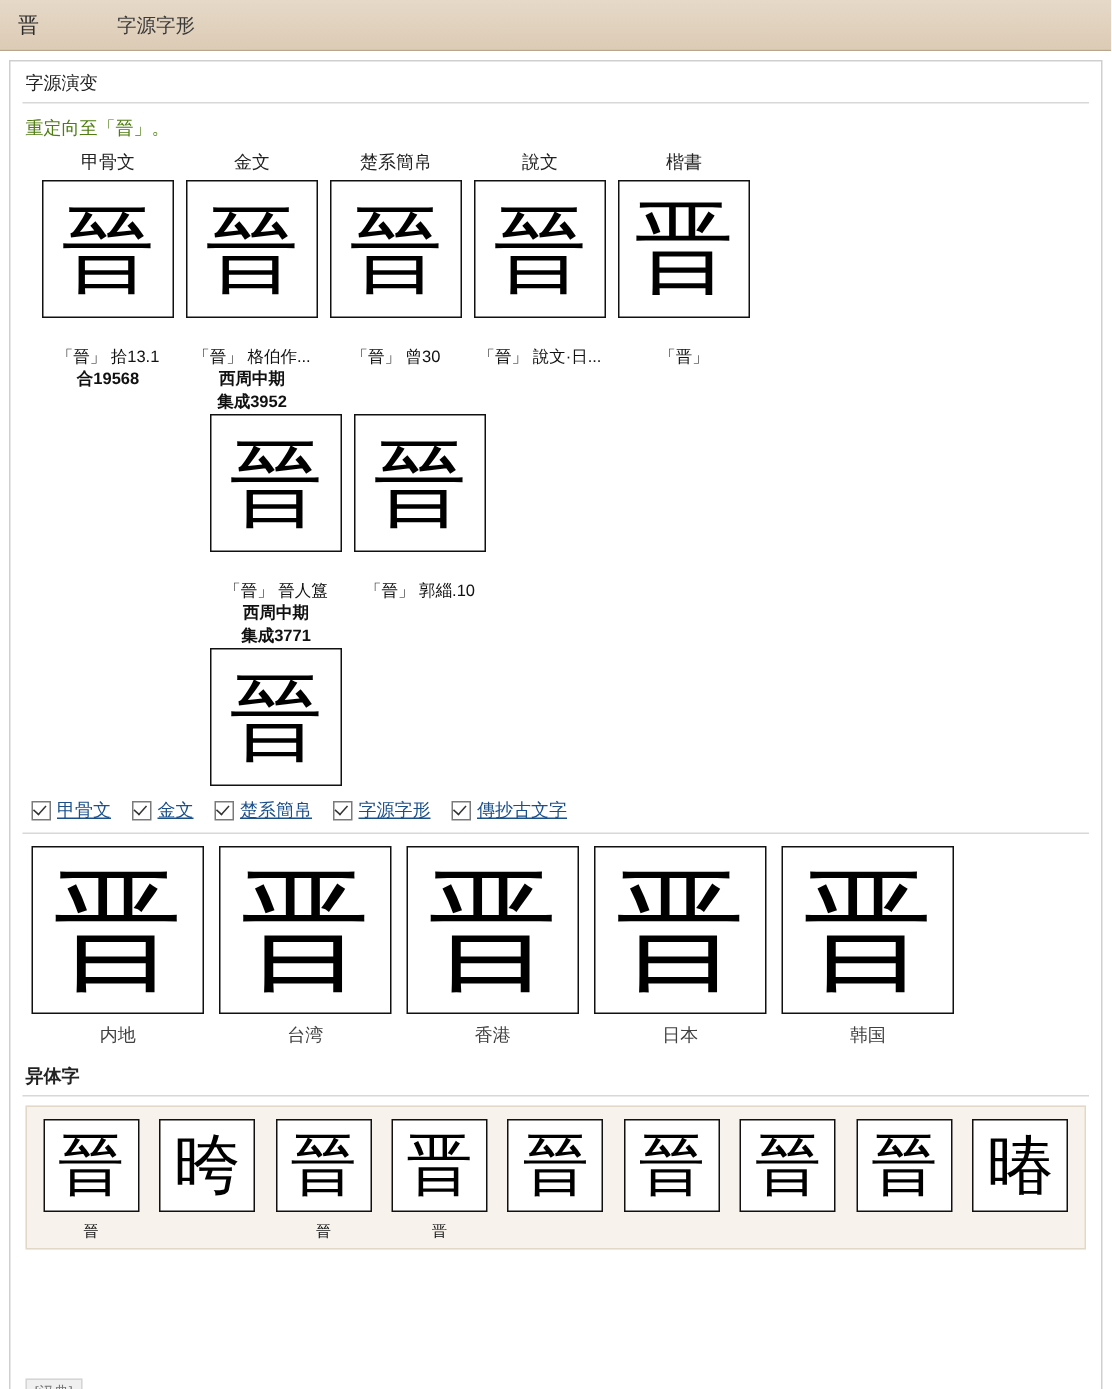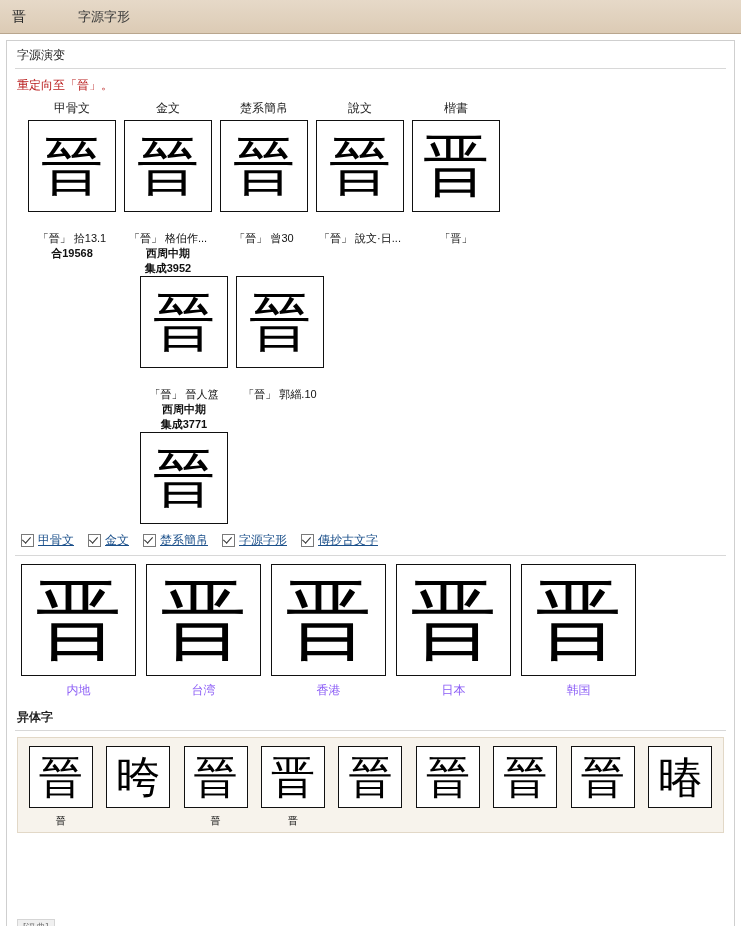--- a/index.html
+++ b/index.html
@@ -55,21 +55,21 @@
     color: #222;
     padding: 6px 10px 4px 10px;
   }
   .rule {
     border-bottom: 1px solid #d8d8d8;
     margin: 0 8px;
   }
   .note {
     font-size: 12px;
     padding: 8px 10px 4px 10px;
-    color: #b91c1c;
+    color: #4d7c0f;
   }
   
   .evo {
     padding: 2px 0 0 0;
   }
   .evo-row {
     display: flex;
     justify-content: flex-start;
     padding-left: 18px;
   }
@@ -176,21 +176,21 @@
   }
   .cmp-box .g {
     font-size: 86px;
     line-height: 1;
     font-family: "Liberation Serif", "DejaVu Serif", serif;
     color: #000;
   }
   .cmp-cap {
     font-size: 12px;
     margin-top: 6px;
-    color: #8b5cf6;
+    color: #404040;
     text-align: center;
   }
   
   .variants {
     margin: 6px 10px 0 10px;
     background: #f7f3ec;
     border: 1px solid #e2d8c7;
     padding: 8px 6px 4px 6px;
     display: flex;
     gap: 4px;

